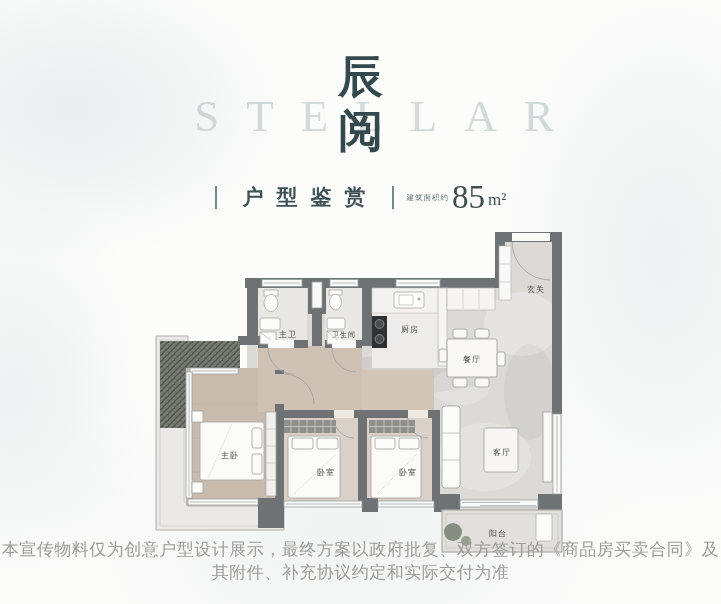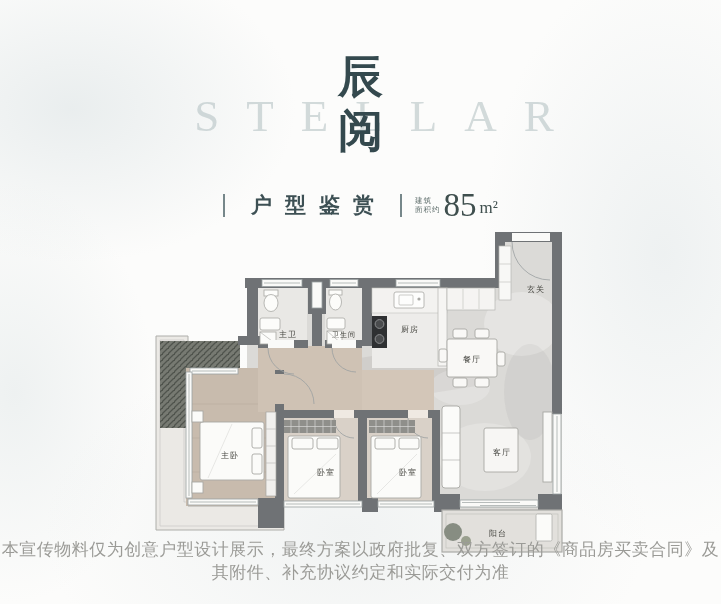--- a/index.html
+++ b/index.html
@@ -31,30 +31,30 @@
     position:absolute;top:50px;left:0;width:100%;
     text-align:center;
     font-family:"Liberation Serif",serif;
     color:#34494e;
   }
   .title-vert .ch{
     display:block;font-size:45px;line-height:54px;font-weight:600;
   }
   .subtitle{
     position:absolute;top:182px;left:0;width:100%;
-    display:flex;justify-content:center;align-items:center;gap:13px;margin-top:8px;
+    display:flex;justify-content:center;align-items:center;gap:13px;
   }
   .subtitle .bar{width:2px;height:23px;background:#76878a;}
   .subtitle .label{
     font-family:"Liberation Serif",serif;
     font-size:21px;font-weight:700;color:#3d5054;
     letter-spacing:13px;padding-left:13px;text-indent:0;
   }
   .area-group{display:flex;align-items:center;gap:3px;}
-  .area-prefix{display:flex;flex-direction:column;justify-content:center;
+  .area-prefix{display:flex;justify-content:center;
     font-size:7.5px;line-height:9px;color:#5f6e6c;letter-spacing:1px;}
   .area-value{font-family:"Liberation Serif",serif;font-size:33px;color:#3f4f4e;line-height:30px;}
   .area-unit{font-family:Liberation Serif, serif;font-size:17px;color:#3f4f4e;align-self:flex-end;padding-bottom:2px;}
   
   .plan{position:absolute;left:150px;top:222px;width:460px;height:336px;}
   .plan svg{display:block;}
   .room-label{
     font-family:"Liberation Sans",sans-serif;
     font-size:8px;fill:#44443f;letter-spacing:1px;
   }

